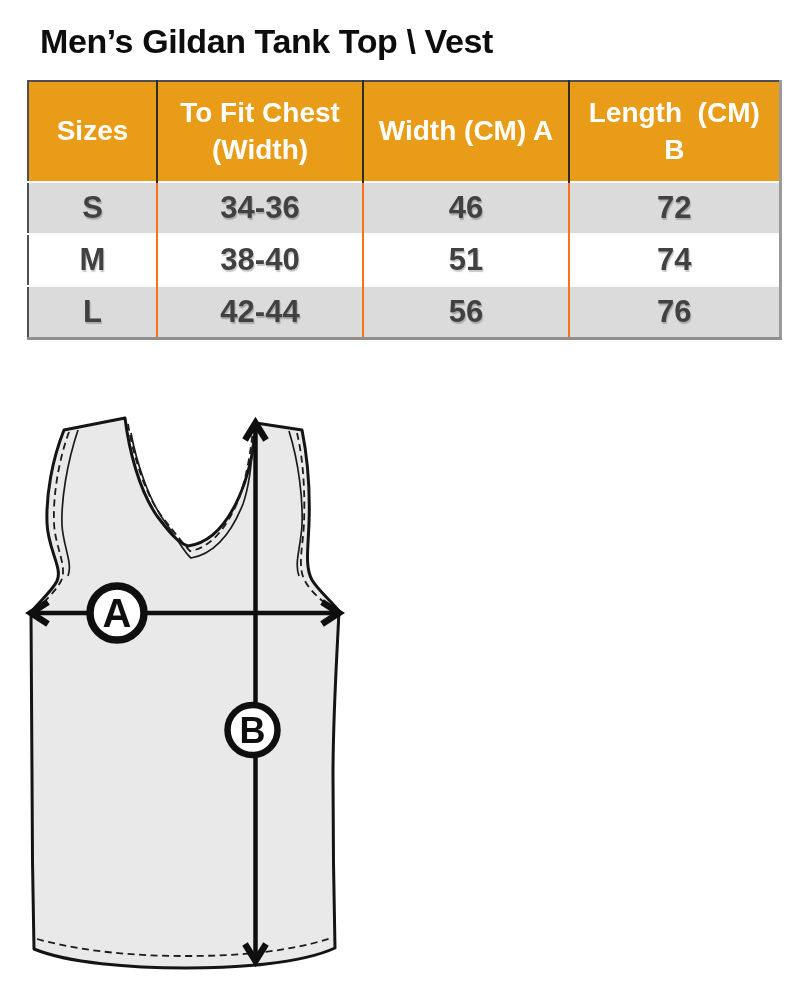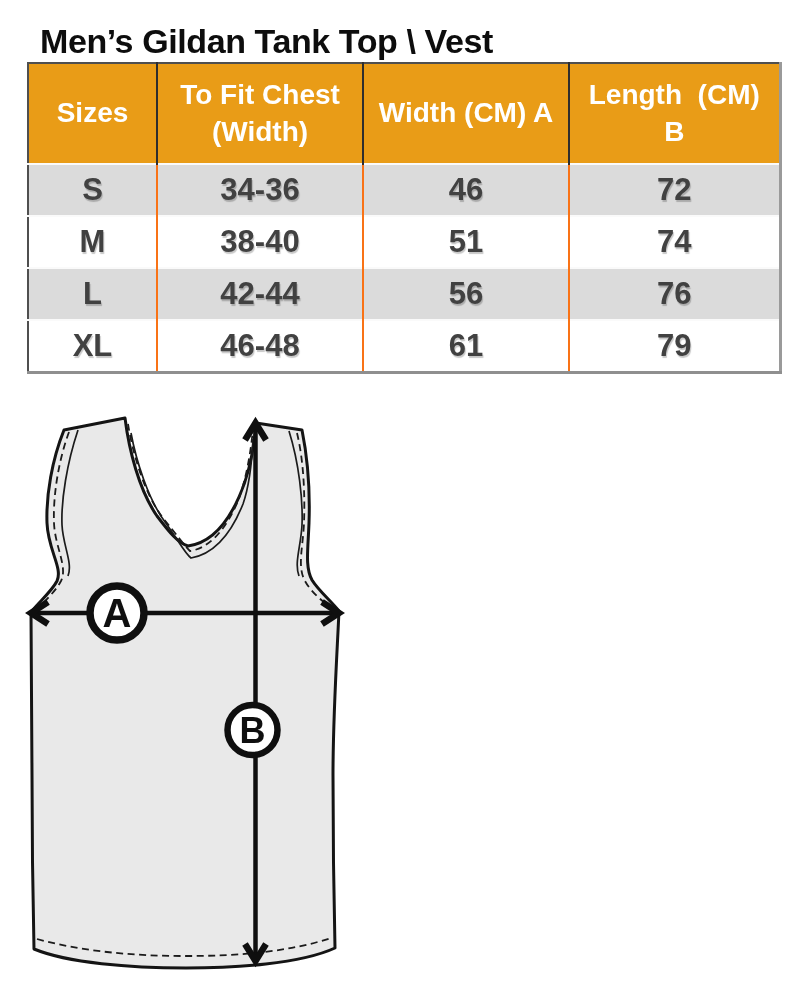--- a/index.html
+++ b/index.html
@@ -6,21 +6,21 @@
   body{
     width:800px;height:985px;background:#ffffff;position:relative;overflow:hidden;
     font-family:"Liberation Sans", sans-serif;
   }
   .page-title{
     position:absolute;left:28px;top:10px;margin:12px;
     font-size:34px;font-weight:bold;letter-spacing:-0.4px;
     color:var(--title-text,#0d0d0d);
   }
   table.size-chart{
-    position:absolute;left:27px;top:62px;width:752px;
+    position:absolute;left:27px;top:80px;width:752px;
     border-collapse:collapse;table-layout:fixed;
     border-top:2px solid #4f4f4f;border-left:2px solid #4f4f4f;
     border-right:3px solid #9a9a9a;border-bottom:3px solid #8f8f8f;
   }
   table.size-chart th{
     background:var(--header-bg,#E99C17);color:var(--header-text,#ffffff);
     font-weight:bold;font-size:28px;line-height:1.32;text-align:center;vertical-align:middle;
     padding:0;border-left:2px solid #2e2e2e;
   }
   table.size-chart th:first-child{border-left:none;}
@@ -88,26 +88,20 @@
       <td>38-40</td>
       <td>51</td>
       <td>74</td>
     </tr>
     <tr class="alt">
       <td>L</td>
       <td>42-44</td>
       <td>56</td>
       <td>76</td>
     </tr>
-    <tr>
-      <td>XL</td>
-      <td>46-48</td>
-      <td>61</td>
-      <td>79</td>
-    </tr>
   </tbody>
 </table>
 
 <svg class="diagram" width="420" height="570" viewBox="0 0 420 570">
 
   <path class="outline" d="
     M 64,15
     L 125,3
     C 129,35 139,75 157,101
     C 170,118 178,128 188,131

